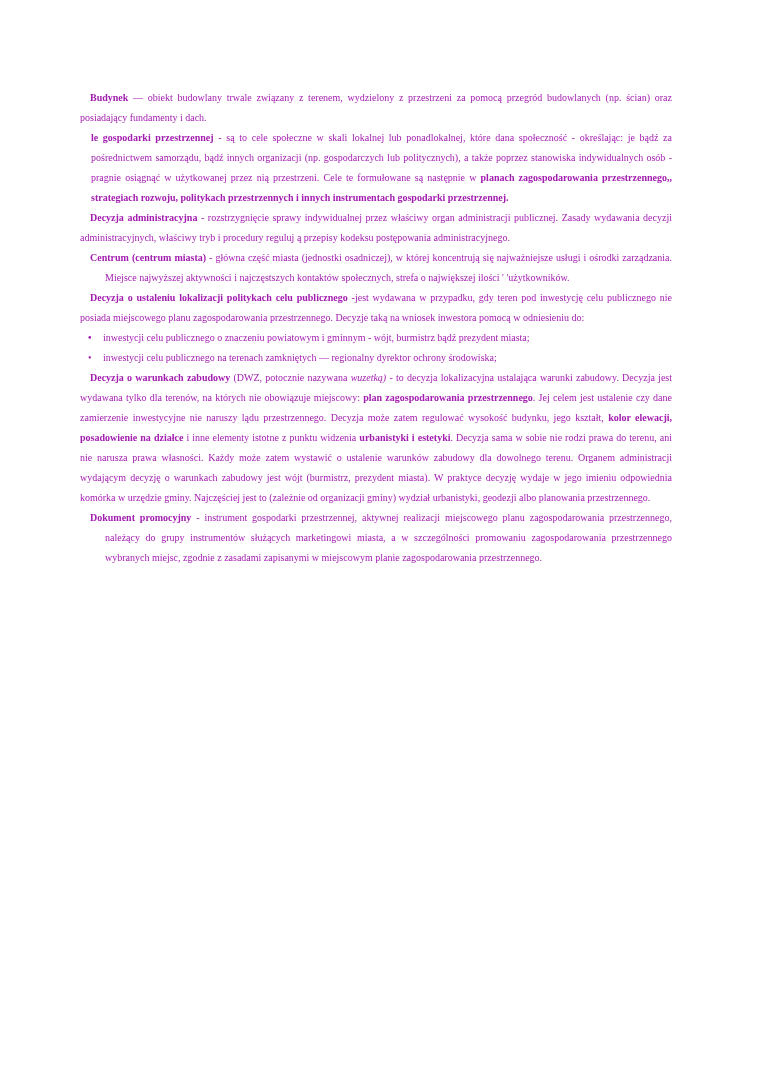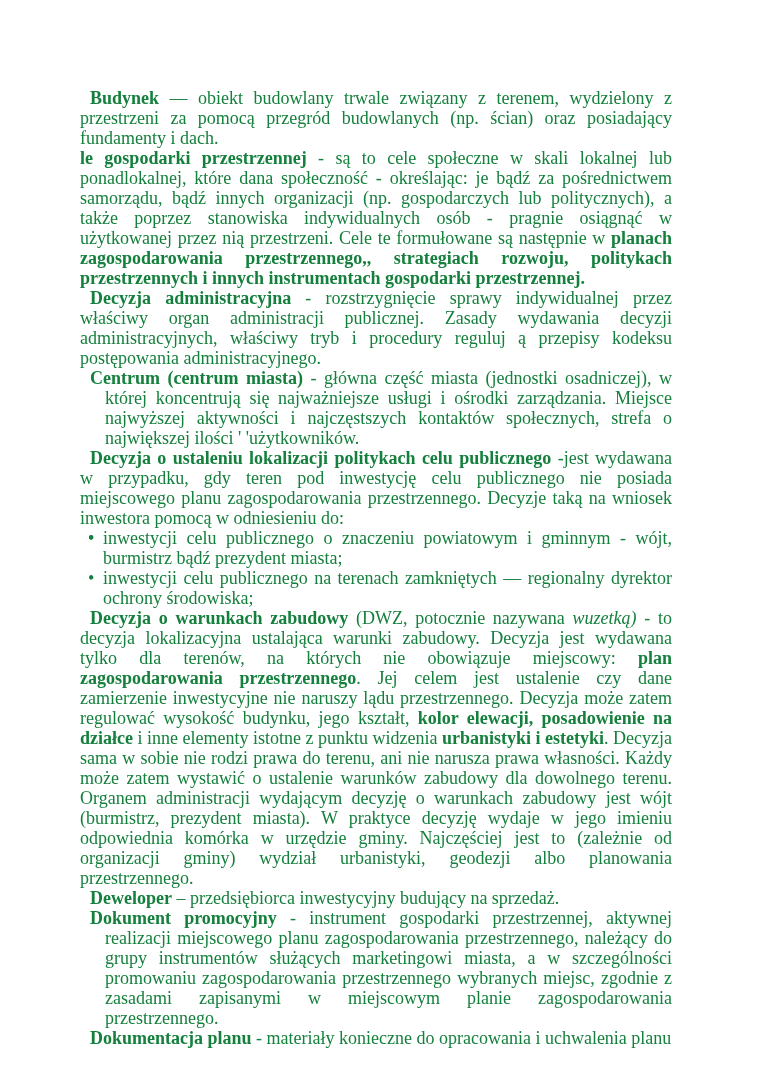--- a/index.html
+++ b/index.html
@@ -13,31 +13,31 @@
     height: 1074px;
     background: #ffffff;
     overflow: hidden;
   }
   .doc {
     position: absolute;
     left: 80px;
     top: 88px;
     width: 592px;
     font-family: "Liberation Serif", "DejaVu Serif", serif;
-    font-size: 18px;
+    font-size: 10px;
     line-height: 20px;
-    color: #15803d;
+    color: #a21caf;
     text-align: justify;
   }
   .doc p {
     margin: 0;
     padding: 0;
   }
   .para.plain { text-indent: 10px; }
-  .para.flush { text-indent: 0; }
+  .para.flush { text-indent: 0; margin-left: 11px; }
   .para.hang  { padding-left: 25px; text-indent: -15px; }
   .para.bullet {
     position: relative;
     padding-left: 23px;
     text-indent: 0;
   }
   .bullet-marker {
     position: absolute;
     left: 8px;
     top: 0;
@@ -54,17 +54,15 @@
   <div class="doc">
       <p class="para plain"><span class="run-b">Budynek</span><span class="run-n"> — obiekt budowlany trwale związany z terenem, wydzielony z przestrzeni za pomocą przegród budowlanych (np. ścian) oraz posiadający fundamenty i dach.</span></p>
       <p class="para flush"><span class="run-b">le gospodarki przestrzennej</span><span class="run-n"> - są to cele społeczne w skali lokalnej lub ponadlokalnej, które dana społeczność - określając: je bądź za pośrednictwem samorządu, bądź innych organizacji (np. gospodarczych lub politycznych), a także poprzez stanowiska indywidualnych osób - pragnie osiągnąć w użytkowanej przez nią przestrzeni. Cele te formułowane są następnie w </span><span class="run-b">planach zagospodarowania przestrzennego,, strategiach rozwoju, politykach przestrzennych i innych instrumentach gospodarki przestrzennej.</span></p>
       <p class="para plain"><span class="run-b">Decyzja administracyjna</span><span class="run-n"> - rozstrzygnięcie sprawy indywidualnej przez właściwy organ administracji publicznej. Zasady wydawania decyzji administracyjnych, właściwy tryb i procedury reguluj ą przepisy kodeksu postępowania administracyjnego.</span></p>
       <p class="para hang"><span class="run-b">Centrum (centrum miasta)</span><span class="run-n"> - główna część miasta (jednostki osadniczej), w której koncentrują się najważniejsze usługi i ośrodki zarządzania. Miejsce najwyższej aktywności i najczęstszych kontaktów społecznych, strefa o największej ilości ' 'użytkowników.</span></p>
       <p class="para plain"><span class="run-b">Decyzja o ustaleniu lokalizacji politykach celu publicznego</span><span class="run-n"> -jest wydawana w przypadku, gdy teren pod inwestycję celu publicznego nie posiada miejscowego planu zagospodarowania przestrzennego. Decyzje taką </span><span class="run-u">na wniosek inwestora</span><span class="run-n"> pomocą w odniesieniu do:</span></p>
       <p class="para bullet"><span class="bullet-marker">•</span></p>
       <p class="para bullet"><span class="bullet-marker">•</span><span class="run-n">inwestycji celu publicznego o znaczeniu powiatowym i gminnym - wójt, burmistrz bądź prezydent miasta;</span></p>
       <p class="para bullet"><span class="bullet-marker">•</span><span class="run-n">inwestycji celu publicznego na terenach zamkniętych — regionalny dyrektor ochrony środowiska;</span></p>
       <p class="para plain"><span class="run-b">Decyzja o warunkach zabudowy</span><span class="run-n"> (DWZ, potocznie nazywana </span><span class="run-i">wuzetką)</span><span class="run-n"> - to decyzja lokalizacyjna ustalająca warunki zabudowy. Decyzja jest wydawana tylko dla terenów, na których nie obowiązuje miejscowy: </span><span class="run-b">plan zagospodarowania przestrzennego</span><span class="run-n">. Jej celem jest ustalenie czy dane zamierzenie inwestycyjne nie naruszy lądu przestrzennego. Decyzja może zatem regulować wysokość budynku, jego kształt, </span><span class="run-b">kolor elewacji, posadowienie na działce</span><span class="run-n"> i inne elementy istotne z punktu widzenia </span><span class="run-b">urbanistyki i estetyki</span><span class="run-n">. Decyzja sama w sobie nie rodzi prawa do terenu, ani nie narusza prawa własności. Każdy może zatem wystawić o ustalenie warunków zabudowy dla dowolnego terenu. Organem administracji wydającym decyzję o warunkach zabudowy jest wójt (burmistrz, prezydent miasta). W praktyce decyzję wydaje w jego imieniu odpowiednia komórka w urzędzie gminy. Najczęściej jest to (zależnie od organizacji gminy) wydział urbanistyki, geodezji albo planowania przestrzennego.</span></p>
-      <p class="para plain"><span class="run-b">Deweloper</span><span class="run-n"> – przedsiębiorca inwestycyjny budujący na sprzedaż.</span></p>
       <p class="para hang"><span class="run-b">Dokument promocyjny</span><span class="run-n"> - instrument gospodarki przestrzennej, aktywnej realizacji miejscowego planu zagospodarowania przestrzennego, należący do grupy instrumentów służących marketingowi miasta, a w szczególności promowaniu zagospodarowania przestrzennego wybranych miejsc, zgodnie z zasadami zapisanymi w miejscowym planie zagospodarowania przestrzennego.</span></p>
-      <p class="para plain"><span class="run-b">Dokumentacja planu</span><span class="run-n"> - materiały konieczne do opracowania i uchwalenia planu</span></p>
     </div>
 </div>
 
 </body></html>

